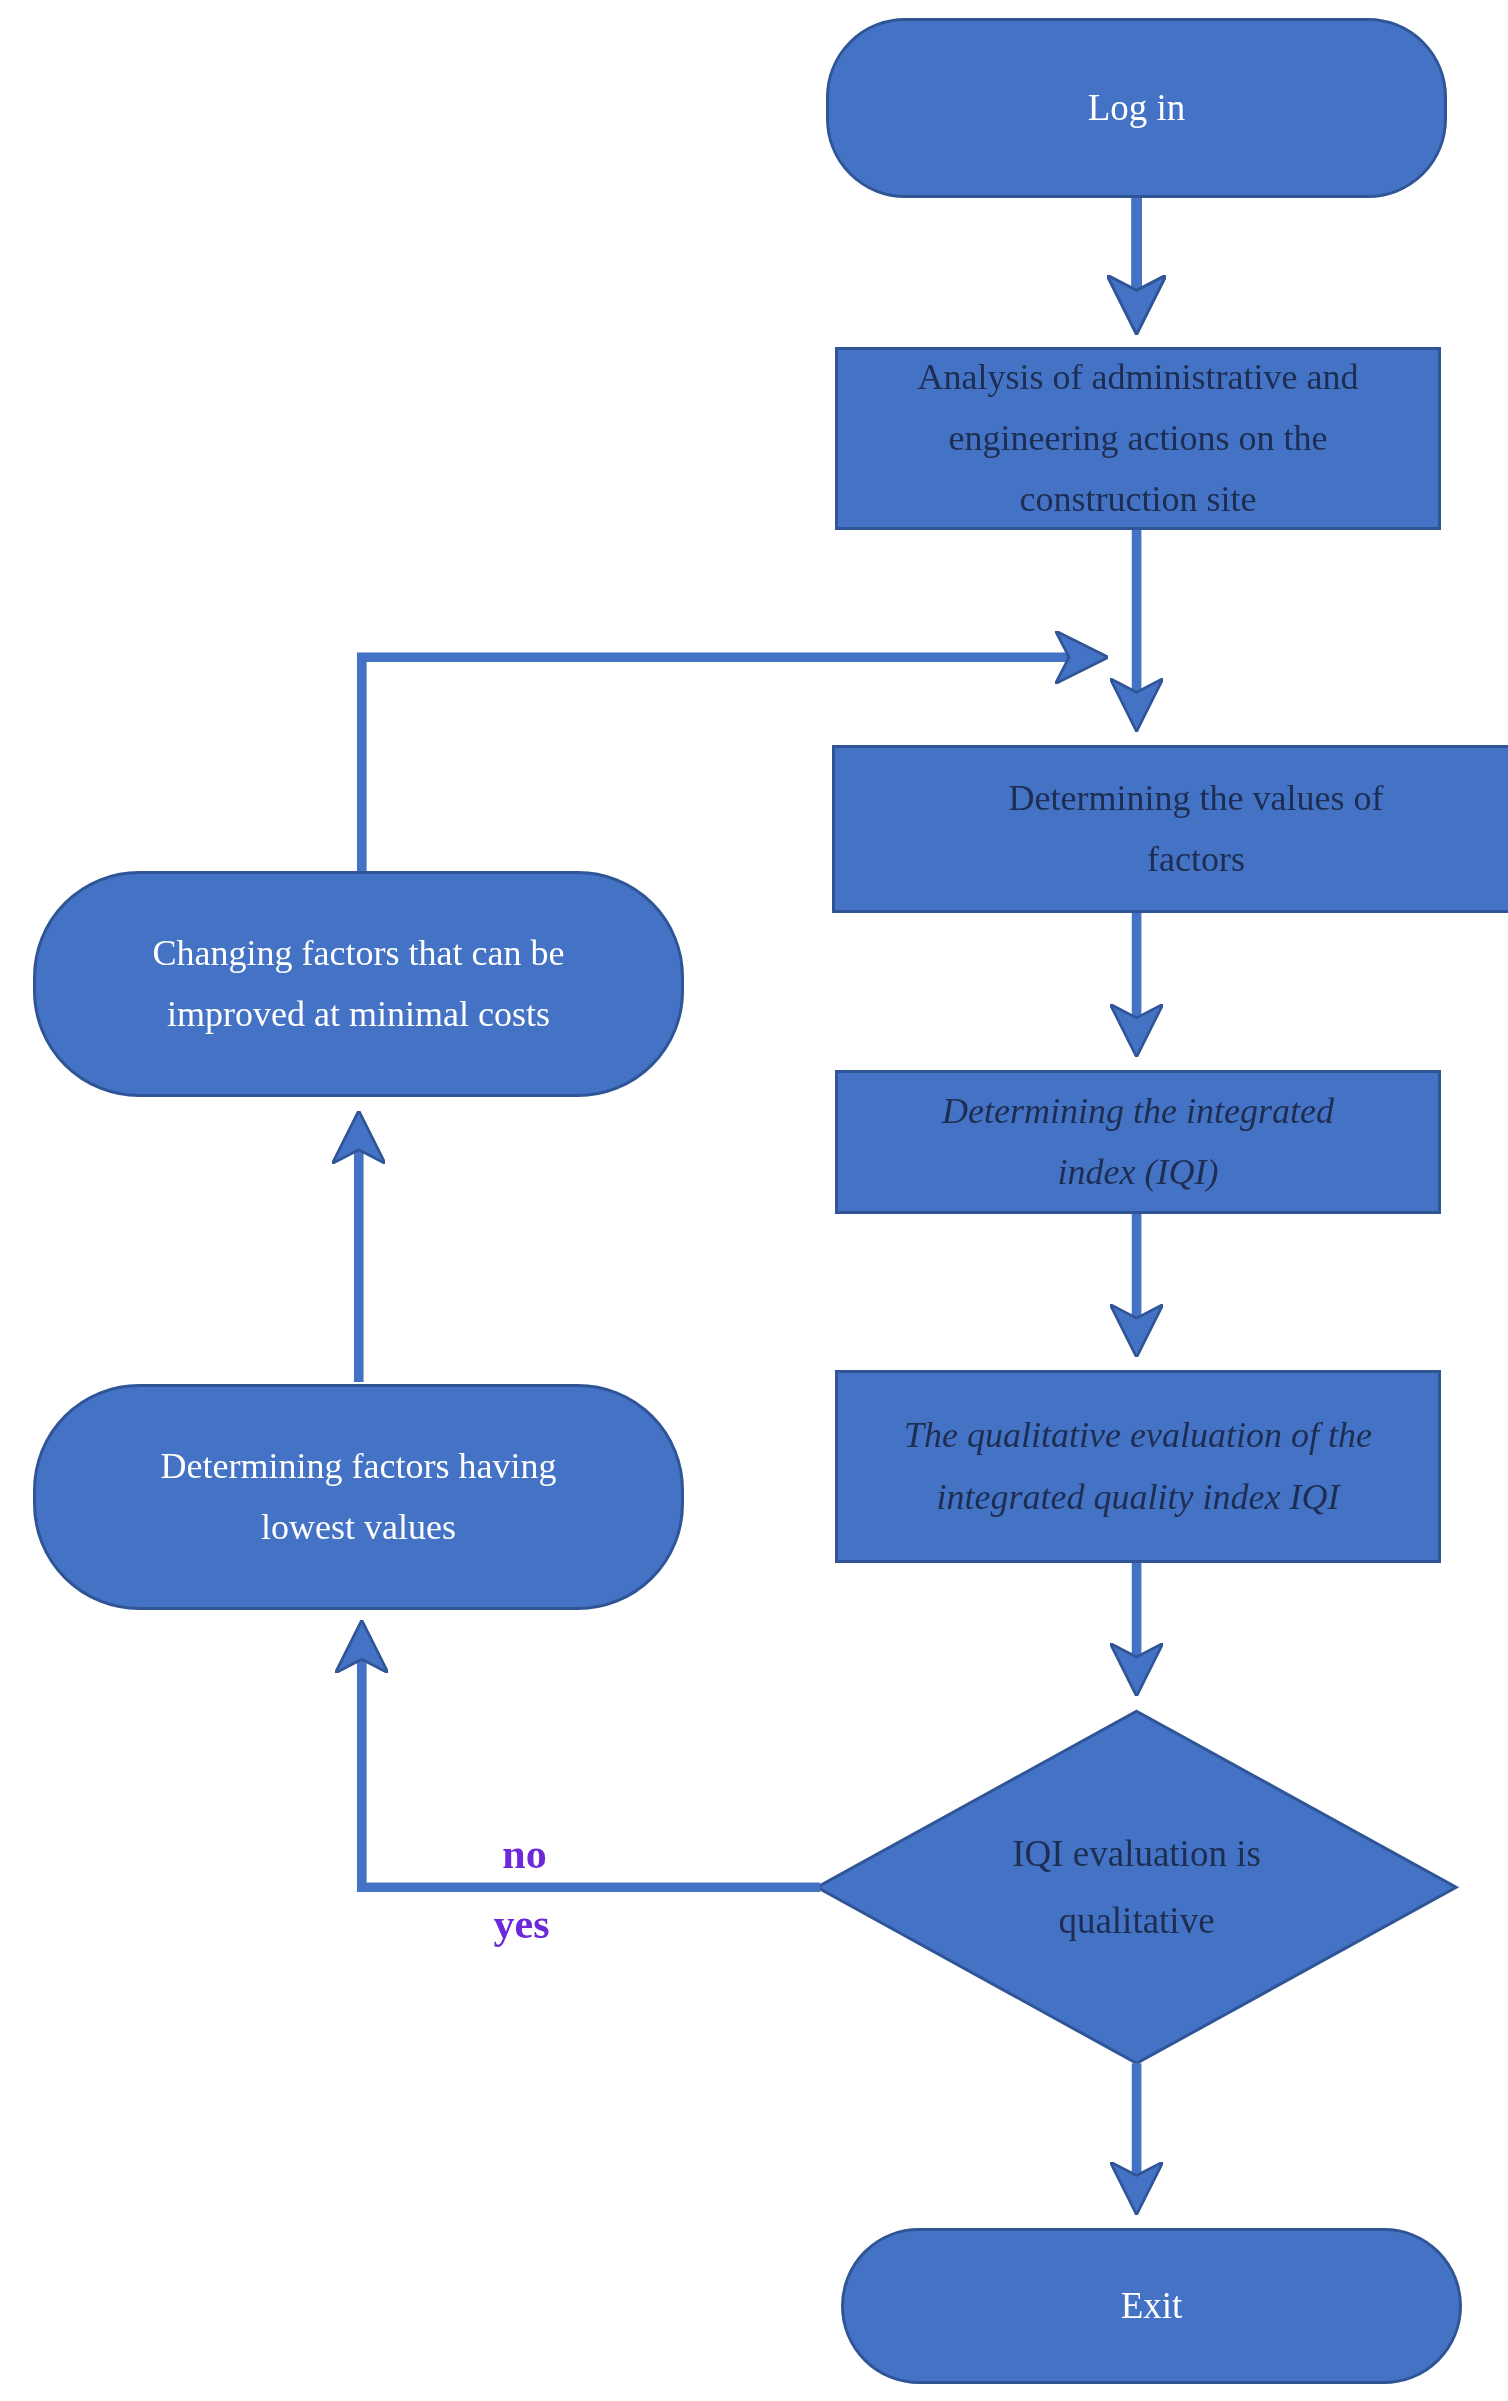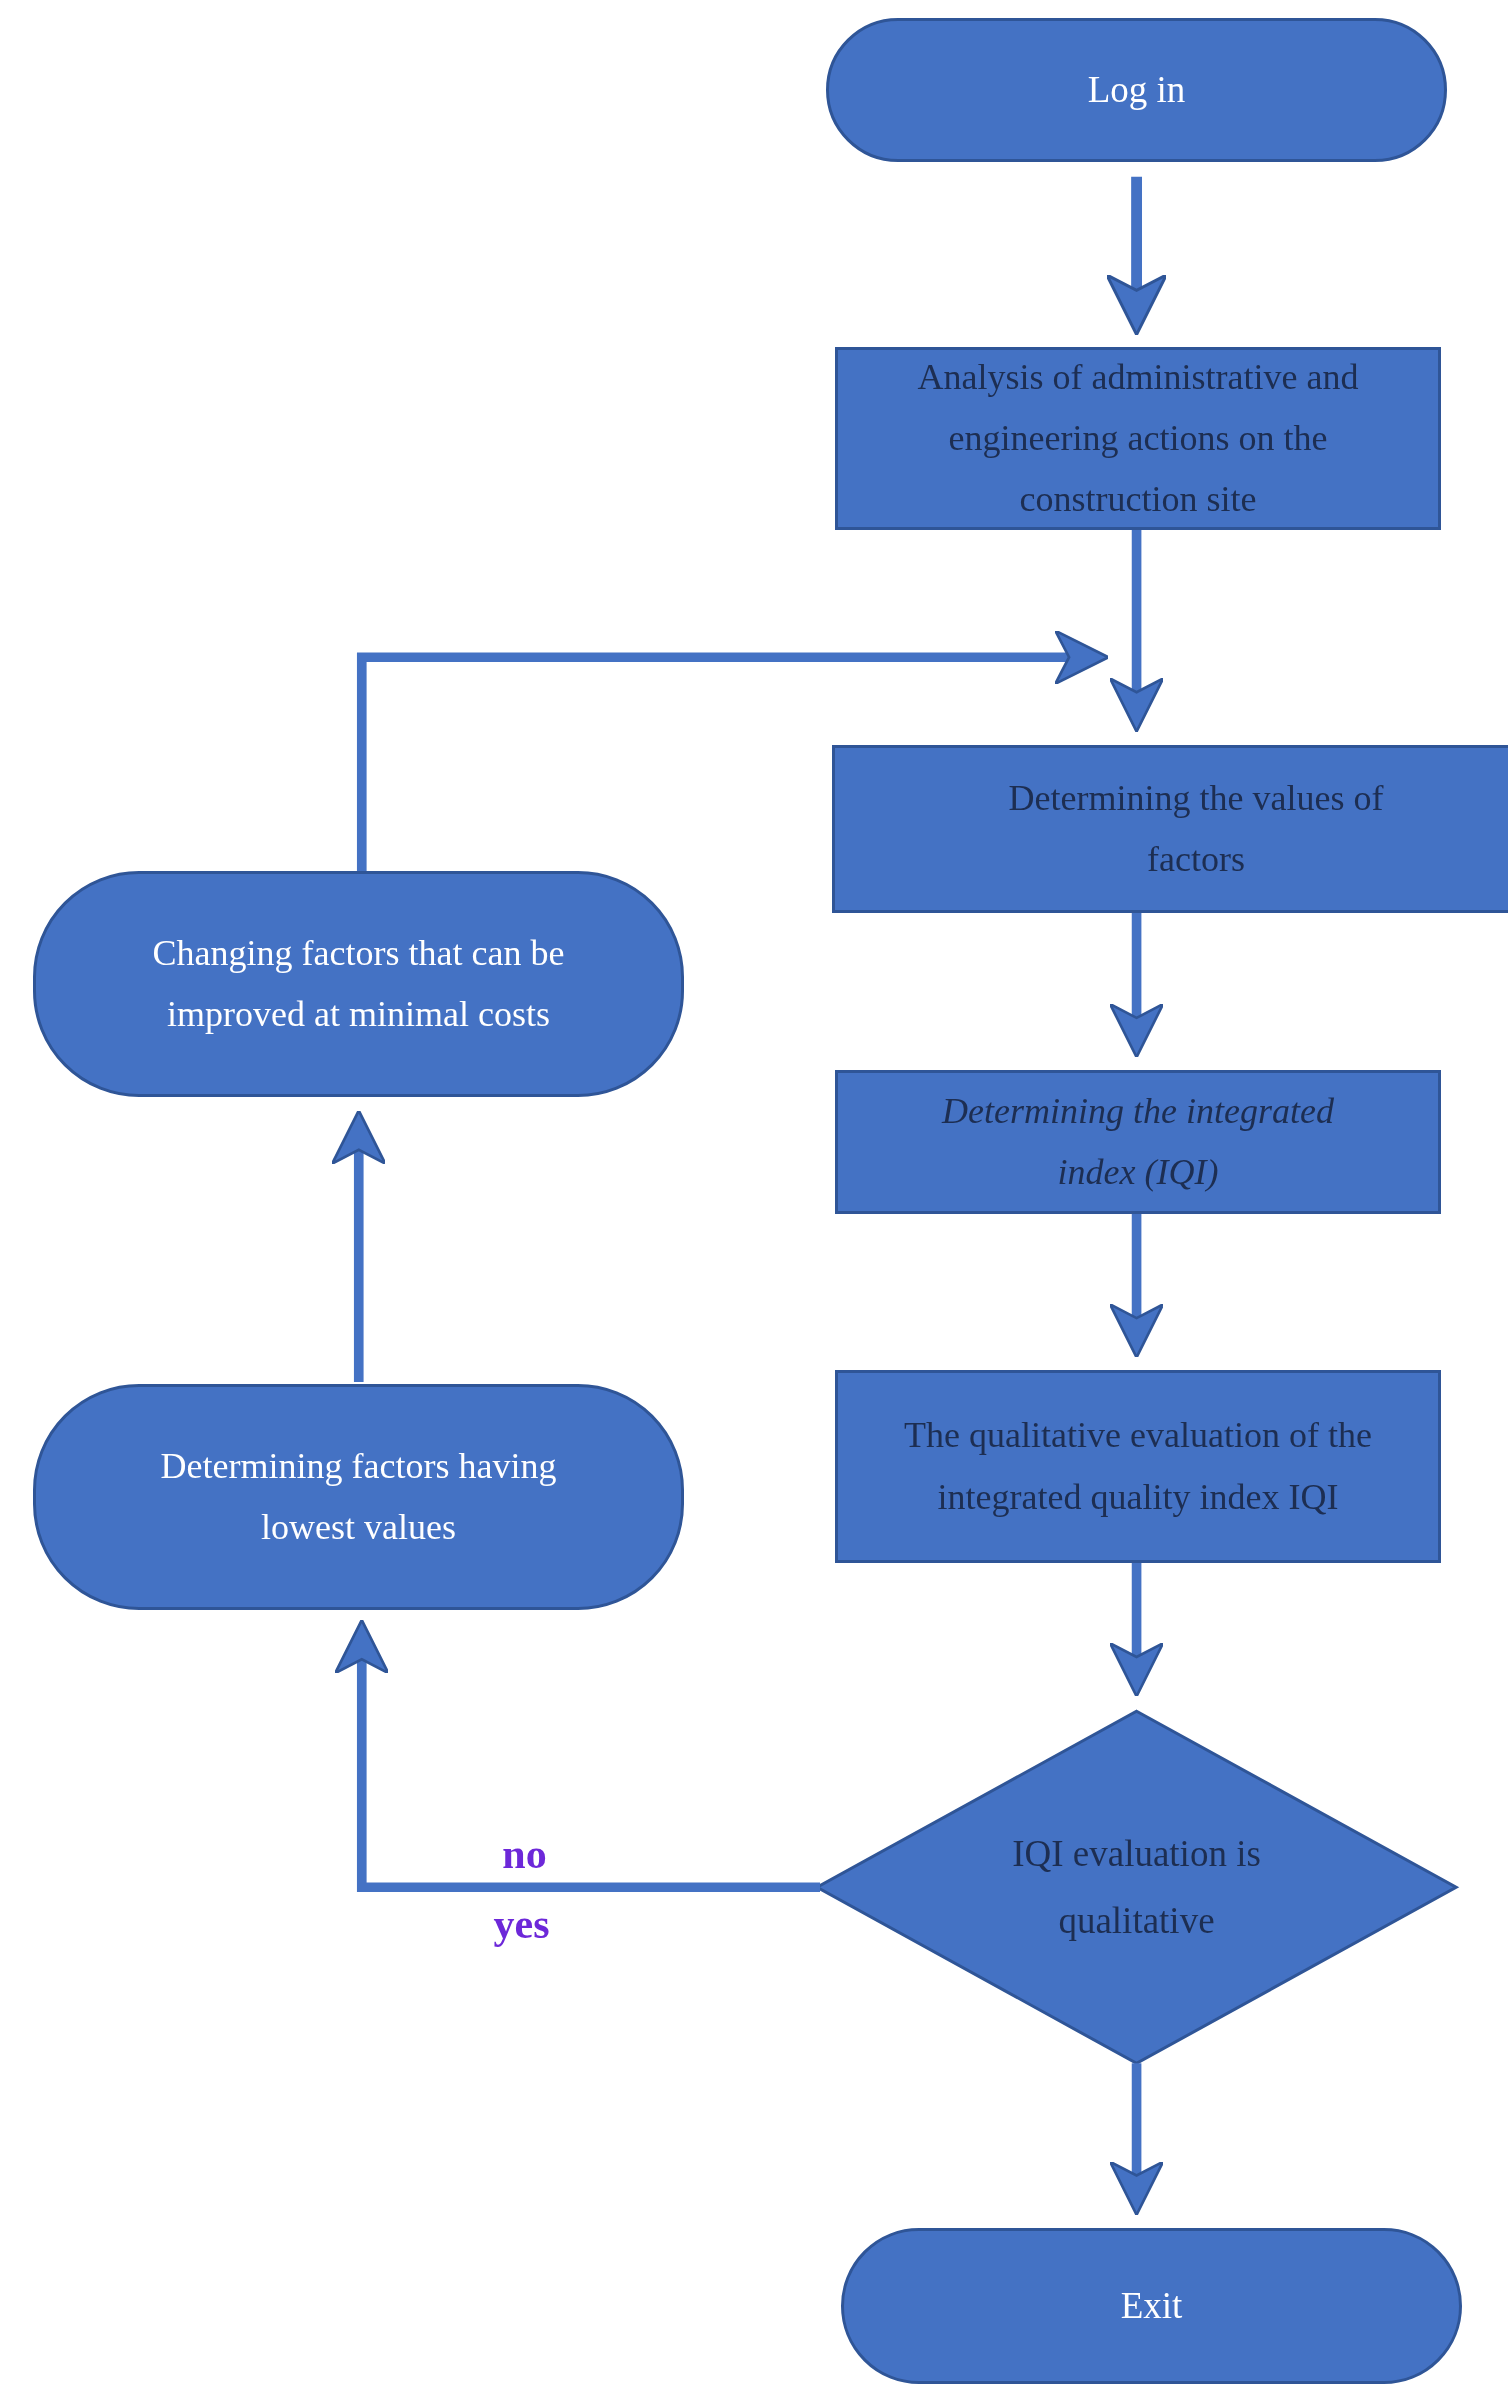--- a/index.html
+++ b/index.html
@@ -26,29 +26,29 @@
     border: 3px solid #2F5597;
     box-sizing: border-box;
     color: #1d2e52;
     font-size: 36px;
     line-height: 1.7;
   }
   .node .txt { display: block; margin: 0 auto; }
   .terminator { border-radius: 79px; color: #ffffff; }
   .side-terminator { border-radius: 106px; color: #ffffff; align-items: center; }
 
-  .n-login  { left: 826px; top: 18px;   width: 621px; height: 144px; font-size: 37px; }
+  .n-login  { left: 826px; top: 18px;   width: 621px; height: 180px; font-size: 37px; }
   .n-analysis { left: 835px; top: 347px;  width: 606px; height: 183px; }
   .n-analysis .txt { max-width: 549px; }
   .n-values { left: 832px; top: 745px; width: 728px; height: 168px; }
   .n-values .txt { max-width: 446px; }
   .n-iqi    { left: 835px; top: 1070px; width: 606px; height: 144px; }
   .n-iqi .txt { max-width: 476px; font-style: italic; }
   .n-qual   { left: 835px; top: 1370px; width: 606px; height: 193px; }
-  .n-qual .txt { max-width: 537px; }
+  .n-qual .txt { max-width: 537px; font-style: italic; }
   .n-exit   { left: 841px; top: 2228px; width: 621px; height: 156px; font-size: 37px; }
   .n-changing { left: 33px; top: 871px; width: 651px; height: 226px; }
   .n-changing .txt { max-width: 519px; }
   .n-lowest { left: 33px; top: 1384px; width: 651px; height: 226px; }
   .n-lowest .txt { max-width: 482px; }
 
   .n-decision-text {
     position: absolute;
     left: 865px; top: 1797px;
     width: 543px; height: 181px;

